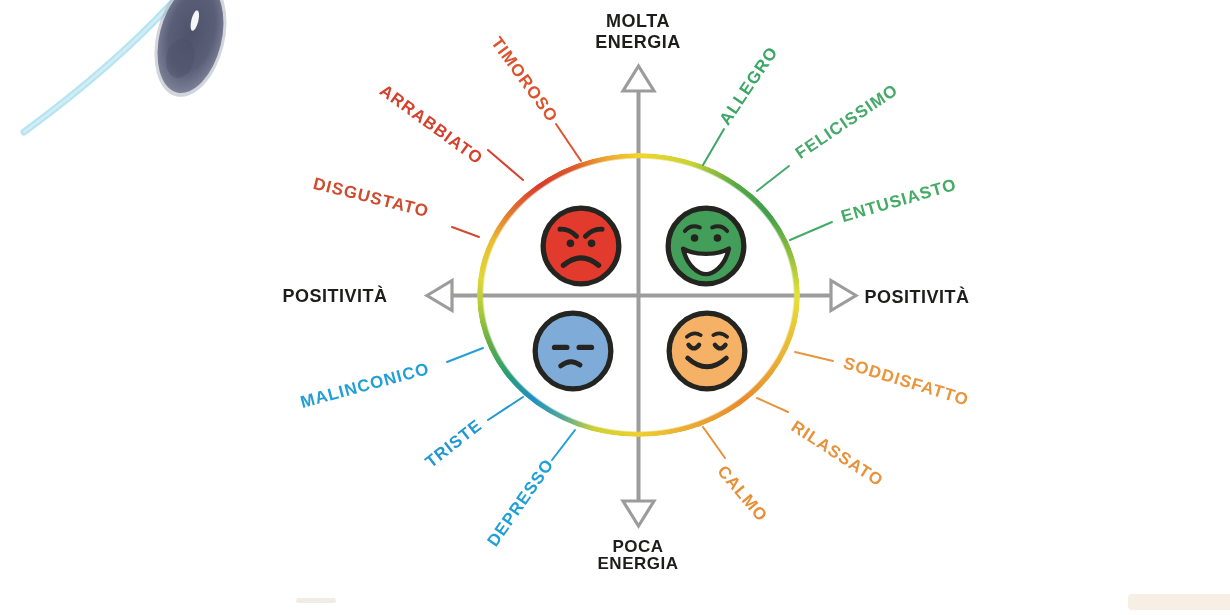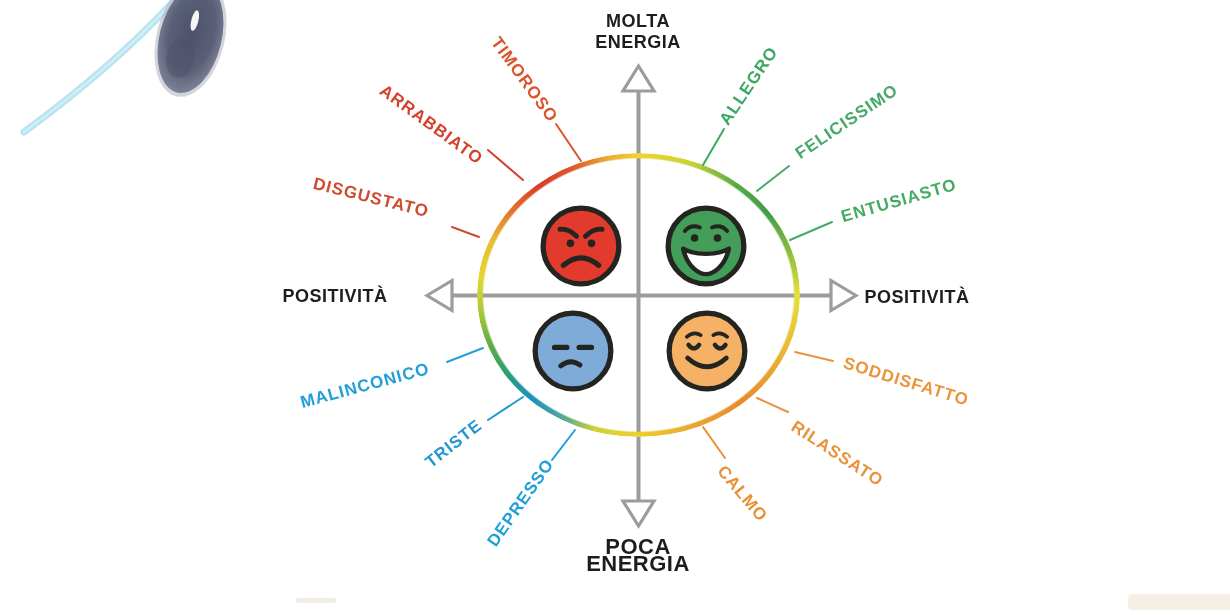--- a/index.html
+++ b/index.html
@@ -42,21 +42,21 @@
   #lbl-calmo{left:742px;top:494px;--r:50deg;}
   #lbl-malinconico{left:365px;top:386px;--r:-15deg;}
   #lbl-triste{left:454px;top:444px;--r:-38deg;}
   #lbl-depresso{left:521px;top:503px;--r:-55deg;}
   
   .axis-caption{
     position:absolute;color:#1d1d1b;font-weight:800;font-size:18px;
     letter-spacing:.5px;text-align:center;white-space:nowrap;
   }
   #cap-top{left:638px;top:11px;transform:translateX(-50%);line-height:21px;}
-  #cap-bottom{left:638px;top:538px;transform:translateX(-50%);line-height:17px;font-size:22px;height:33px;overflow:hidden;}
+  #cap-bottom{left:638px;top:538px;transform:translateX(-50%);line-height:17px;font-size:17px;height:33px;overflow:hidden;}
   #cap-left{left:335px;top:296px;transform:translate(-50%,-50%);}
   #cap-right{left:917px;top:297px;transform:translate(-50%,-50%);}
   
   .smudge{position:absolute;border-radius:4px;}
   #smudge-1{left:296px;top:598px;width:40px;height:5px;background:rgba(230,220,208,.55);}
   #smudge-2{left:1128px;top:594px;width:112px;height:16px;background:rgba(246,235,223,.85);}
 </style>
 </head>
 <body>
 

